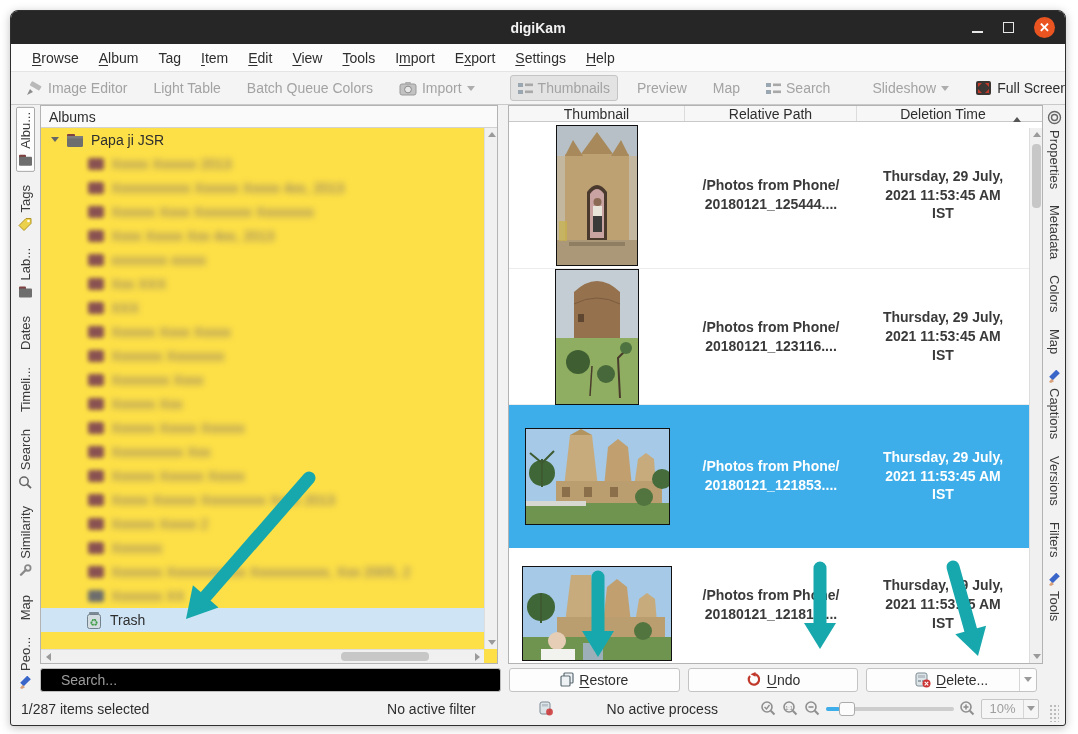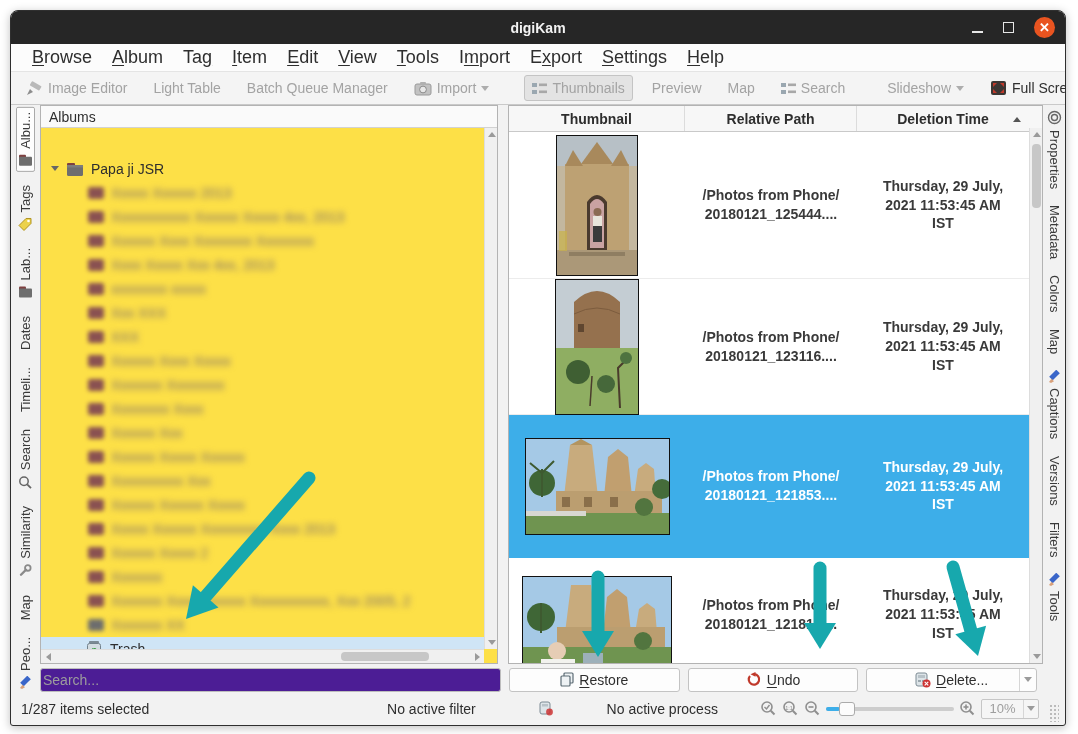--- a/index.html
+++ b/index.html
@@ -14,21 +14,21 @@
   
   .titlebar { height:33px; background:#262626; display:flex; align-items:center; position:relative; flex:none; }
   .title { position:absolute; left:0; right:0; text-align:center; color:#f2f2f2; font-size:14px; font-weight:bold; }
   .win-controls { margin-left:auto; display:flex; align-items:center; gap:20px; padding-right:10px; z-index:2; }
   .wc-min { width:11px; height:2px; background:#e6e6e6; margin-top:8px; }
   .wc-max { width:11px; height:11px; border:1.5px solid #e6e6e6; }
   .wc-close { width:21px; height:21px; border-radius:50%; background:#e95420; color:#fff; font-size:13px; font-weight:bold; display:flex; align-items:center; justify-content:center; line-height:1; }
 
   
   .menubar { height:28px; background:#fcfcfc; display:flex; align-items:center; padding-left:12px; gap:2px; border-bottom:1px solid #e4e4e4; flex:none; }
-  .menu-item { font-size:18px; color:#2e2e2e; padding:3px 9px; border-radius:2px; }
+  .menu-item { font-size:14px; color:#2e2e2e; padding:3px 9px; border-radius:2px; }
   .menu-item u { text-underline-offset:2px; }
 
   
   .toolbar { height:33px; background:#f4f4f4; border-bottom:1px solid #c9c9c9; display:flex; align-items:center; padding:0 25px 0 8px; gap:12px; flex:none; color:#a3a3a3; font-size:14px; }
   .tb-item { display:flex; align-items:center; gap:5px; padding:4px 7px; white-space:nowrap; }
   .tb-chip { background:#e3e3e3; border:1px solid #c4c4c4; border-radius:3px; }
   .tb-sep { width:1px; height:20px; background:#d4d4d4; margin:0 2px; }
   .tb-caret { width:0; height:0; border:4px solid transparent; border-top:5px solid #adadad; margin-top:4px; }
   .tb-overflow { margin-left:auto; color:#3a3a3a; font-size:15px; padding-right:4px; }
 
@@ -44,21 +44,21 @@
   .vtab-l .vt-ico { transform:rotate(180deg); }
   .vtab-r { writing-mode:vertical-rl; padding:3px 0; }
   .vtab-sel { background:#fdfdfd; border:1px solid #a9a9a9; border-radius:2px; }
   .vt-ico { display:inline-flex; flex:none; }
 
   
   .albums-panel { width:458px; flex:none; background:#fde047; border:1px solid #b3b3b3; display:flex; flex-direction:column; position:relative; }
   .panel-header { height:22px; background:#fafafa; border-bottom:1px solid #d2d2d2; font-size:14px; color:#2e2e2e; display:flex; align-items:center; padding-left:8px; flex:none; }
   .tree { flex:1; overflow:hidden; position:relative; padding-right:13px; }
   .tree-row { height:24px; display:flex; align-items:center; font-size:14px; color:#2e2e2e; white-space:nowrap; }
-  .row-root { padding-left:10px; gap:7px;margin-top:29px; }
+  .row-root { padding-left:10px; gap:7px; }
   .expander { width:0; height:0; border:4px solid transparent; border-top:5px solid #666; margin-top:3px; }
   .blur-row { padding-left:47px; gap:7px; }
   .bfold { width:16px; height:12px; background:#8a5151; border-radius:2px; filter:blur(2px); flex:none; }
   .blur-list .blur-row:last-child .bfold { background:#6d6d6d; }
   .btxt { filter:blur(3px); color:#7d6c6c; }
   .row-trash { padding-left:44px; gap:7px; background:#cfe5f6; }
   
   .vsb { position:absolute; top:0; right:0; bottom:14px; width:13px; background:#f0f0f0; border-left:1px solid #dddddd; }
   .hsb { position:absolute; left:0; right:13px; bottom:0; height:14px; background:#f0f0f0; border-top:1px solid #dddddd; }
   .sb-btn { position:absolute; width:13px; height:13px; display:flex; align-items:center; justify-content:center; }
@@ -67,38 +67,38 @@
   .tri-up { border-bottom:5px solid #9a9a9a; border-top:0; }
   .tri-down { border-top:5px solid #9a9a9a; border-bottom:0; }
   .tri-left { border-right:5px solid #9a9a9a; border-left:0; }
   .tri-right { border-left:5px solid #9a9a9a; border-right:0; }
   .hsb-thumb { position:absolute; top:2px; height:9px; left:300px; width:88px; background:#c7c7c7; border-radius:4px; }
 
   .splitter { width:10px; flex:none; }
 
   
   .table-panel { flex:1; background:#ffffff; border:1px solid #b3b3b3; display:flex; flex-direction:column; position:relative; overflow:hidden; }
-  .thead { height:26px; display:flex; background:#f7f7f7; border-bottom:1px solid #c9c9c9; font-weight:bold; font-size:14px; color:#2e2e2e; flex:none; padding-right:13px; }
+  .thead { height:16px; display:flex; background:#f7f7f7; border-bottom:1px solid #c9c9c9; font-weight:normal; font-size:14px; color:#2e2e2e; flex:none; padding-right:13px; }
   .th { display:flex; align-items:center; justify-content:center; border-right:1px solid #dcdcdc; position:relative; }
   .th:last-child { border-right:none; }
   .th-thumb { width:176px; } .th-path { width:172px; } .th-time { flex:1;justify-content:center; }
   .sort-ind { position:absolute; right:8px; width:0; height:0; border:4px solid transparent; border-bottom:5px solid #555; top:7px; }
   .tbody { flex:1; overflow:hidden; padding-right:13px; }
   .trow { display:flex; border-bottom:1px solid #ececec;font-weight:bold; }
   .trow.selected { background:#3daee9; color:#ffffff; border-bottom-color:#3daee9; }
   .tcell { display:flex; flex-direction:column; align-items:center; justify-content:center; font-size:14px; color:#3a3a3a; line-height:1.35; }
   .trow.selected .tcell { color:#ffffff; }
   .tc-thumb { width:176px; } .tc-path { width:172px; } .tc-time { flex:1; }
   .thumb { border:1px solid #111; display:block; line-height:0; }
   .tvsb { position:absolute; top:22px; right:0; bottom:0; width:13px; background:#f0f0f0; border-left:1px solid #dddddd; }
   .tvsb-thumb { position:absolute; top:16px; left:2px; width:9px; height:64px; background:#c7c7c7; border-radius:4px; }
 
   
   .actions { flex:none; height:25px; margin:3px 0 0 0; display:flex; align-items:center; padding:0 28px 0 29px; gap:8px; }
-  .search-box { width:461px; flex:none; height:24px; border:1px solid #bdbdbd; border-radius:3px; background:#4c1d95; font-size:14px; color:#9d9d9d; padding-left:2px; display:flex; align-items:center; }
+  .search-box { width:461px; flex:none; height:24px; border:1px solid #bdbdbd; border-radius:3px; background:#000000; font-size:14px; color:#9d9d9d; padding-left:20px; display:flex; align-items:center; }
   .btn { flex:1; height:24px; background:#fdfdfd; border:1px solid #c3c3c3; border-radius:3px; display:flex; align-items:center; justify-content:center; gap:5px; font-size:14px; color:#2e2e2e; position:relative; }
   .btn u { text-underline-offset:2px; }
   .btn-dd { position:absolute; right:0; top:0; bottom:0; width:17px; border-left:1px solid #d6d6d6; display:flex; align-items:center; justify-content:center; }
 
   
   .statusbar { flex:1; display:flex; align-items:center; font-size:14px; color:#2e2e2e; padding:0 6px; }
   .sb-sel { width:330px; padding-left:4px; }
   .sb-filter { width:205px; text-align:center; }
   .sb-ficon { width:36px; display:flex; justify-content:center; }
   .sb-process { width:205px; text-align:center; }
@@ -151,21 +151,21 @@
               <rect x="4" y="2" width="11" height="5" rx="1" fill="#b9b9b9" transform="rotate(30 9 5)"></rect>
               <polygon points="1,14 4,8 7,11" fill="#8d8d8d"></polygon>
             </svg>
       </span>
       <span>Image Editor</span>
     </span>
     <span class="tb-item">
           <span>Light Table</span>
         </span>
     <span class="tb-item">
-          <span>Batch Queue Manager</span>
+          <span>Batch Queue Colors</span>
         </span>
     <span class="tb-item">
       <span class="vt-ico">
         <svg width="18" height="15">
               <rect x="1" y="3" width="16" height="11" rx="2" fill="#c2c2c2" stroke="#9a9a9a"></rect>
               <rect x="6" y="1" width="6" height="3" rx="1" fill="#b0b0b0"></rect>
               <circle cx="9" cy="8.5" r="3.4" fill="#e8e8e8" stroke="#8a8a8a"></circle>
             </svg>
       </span>
       <span>Import</span>

